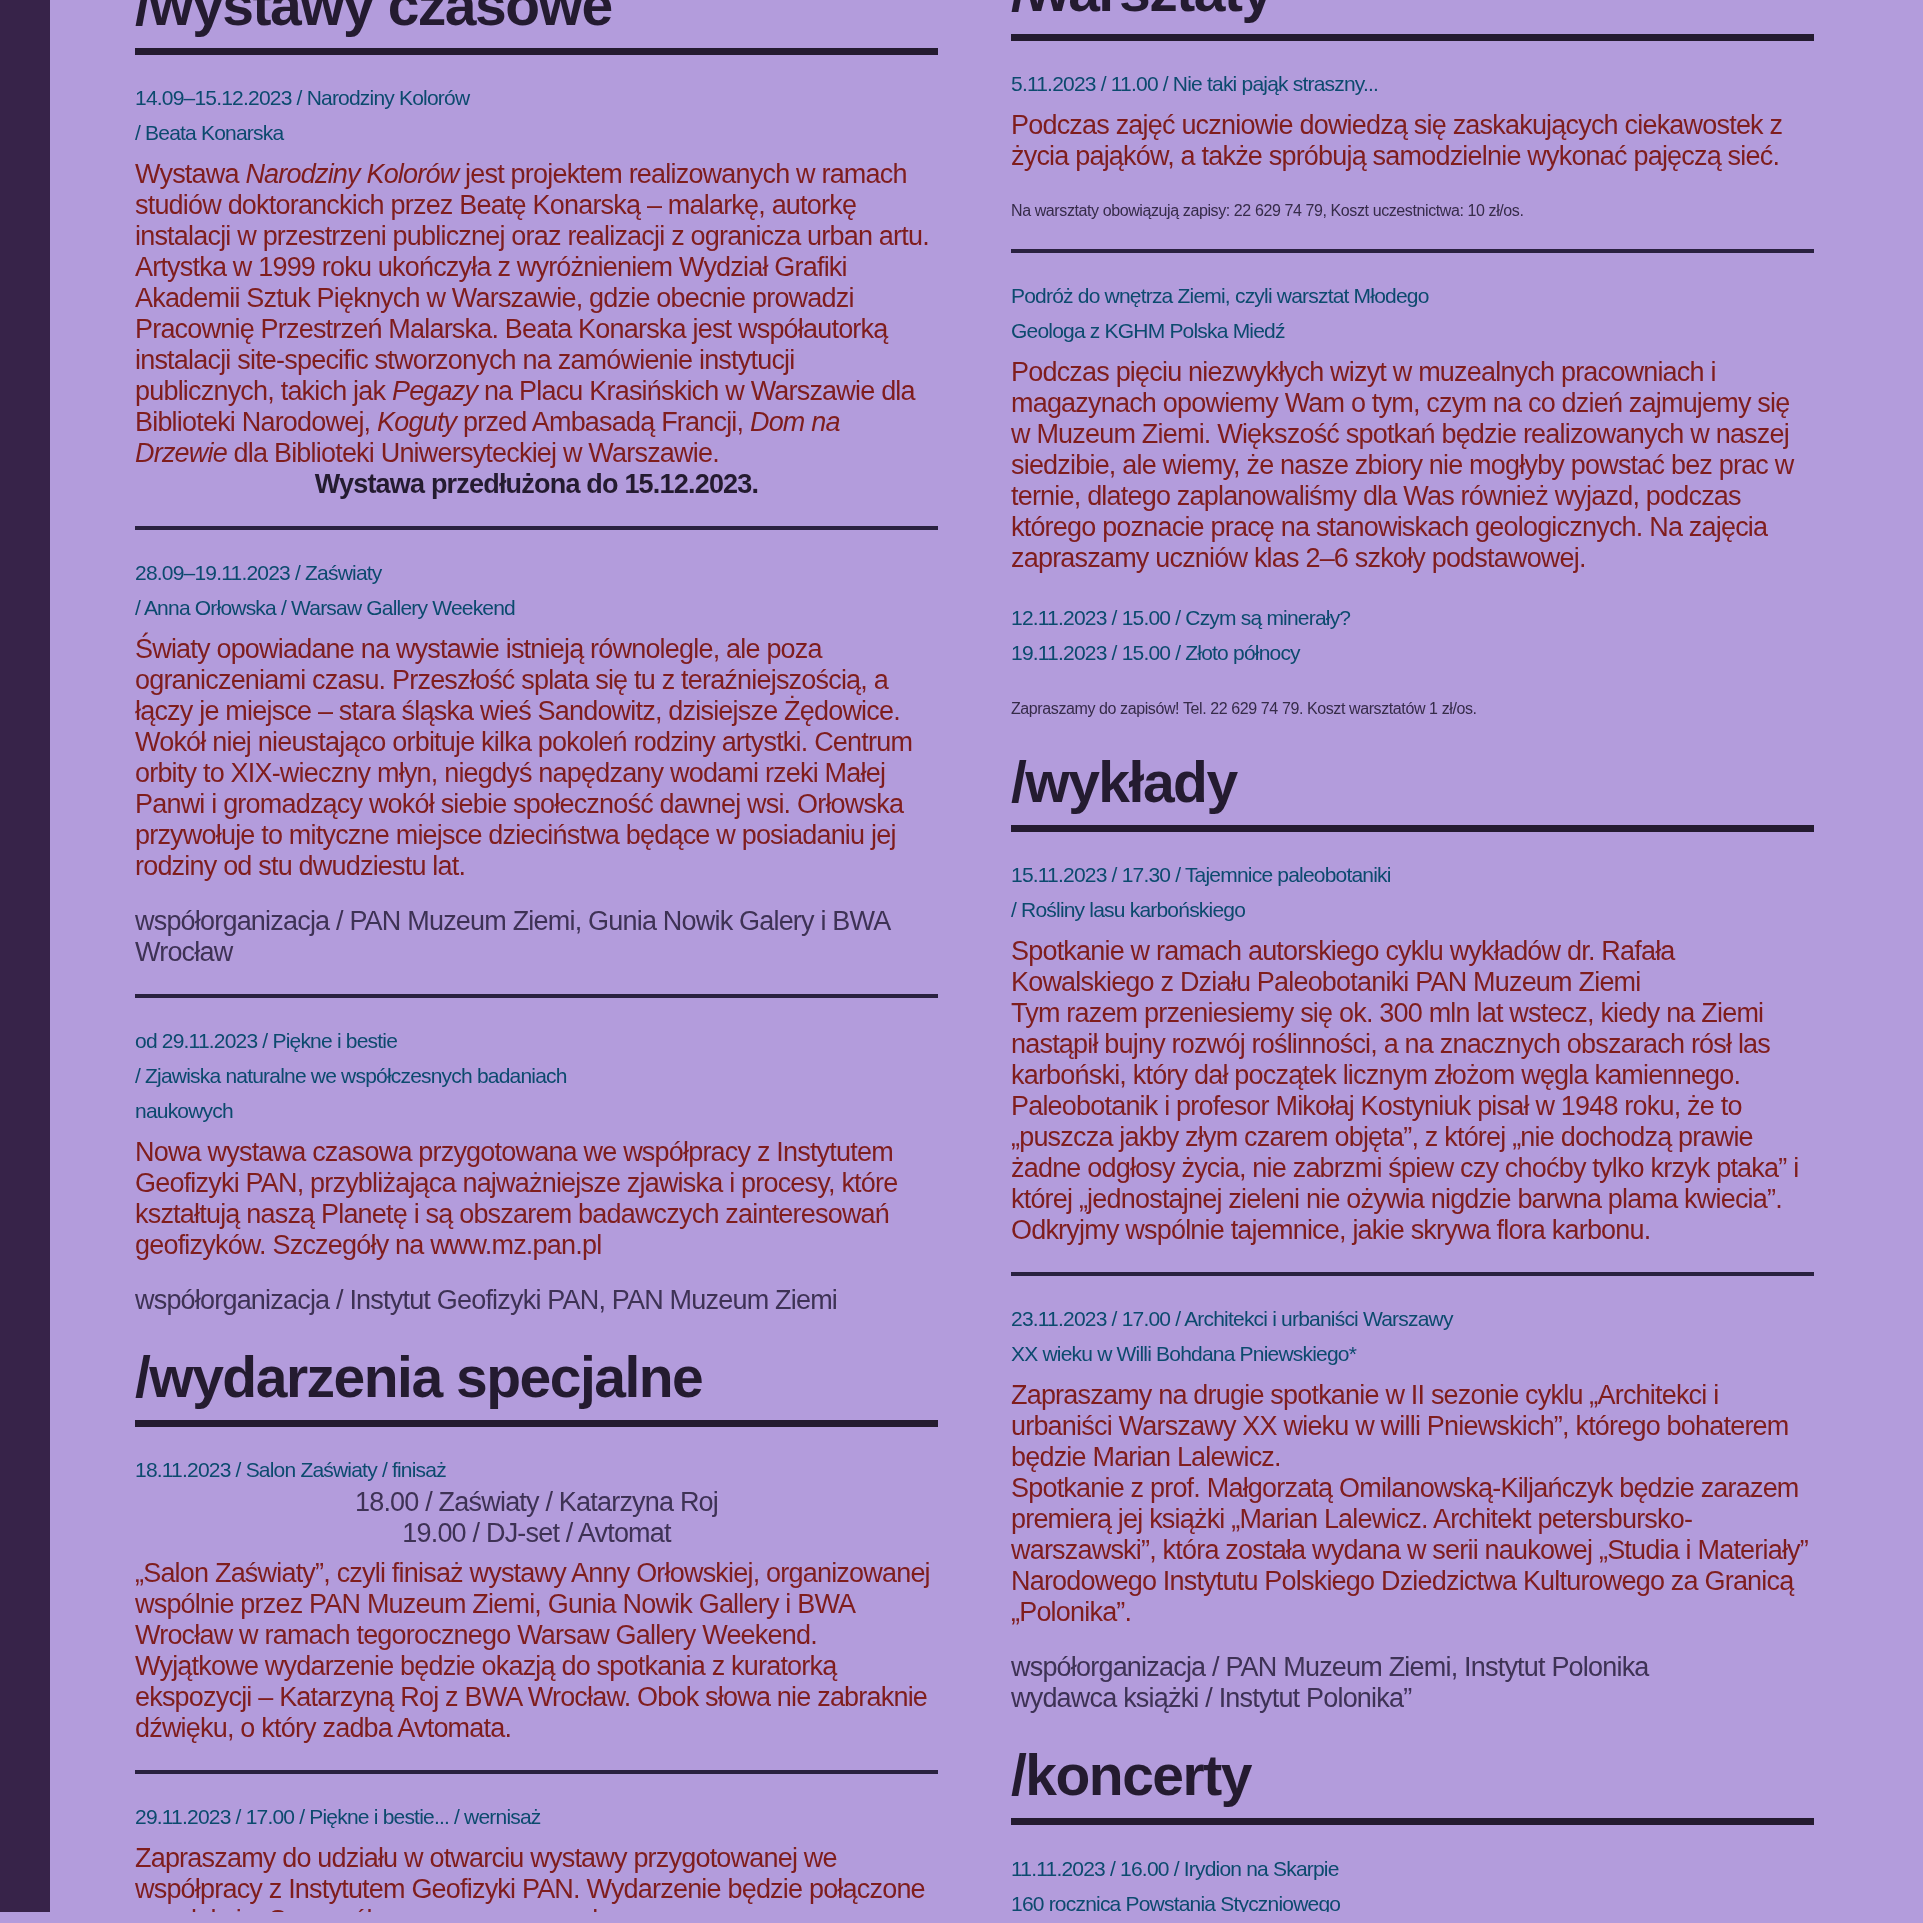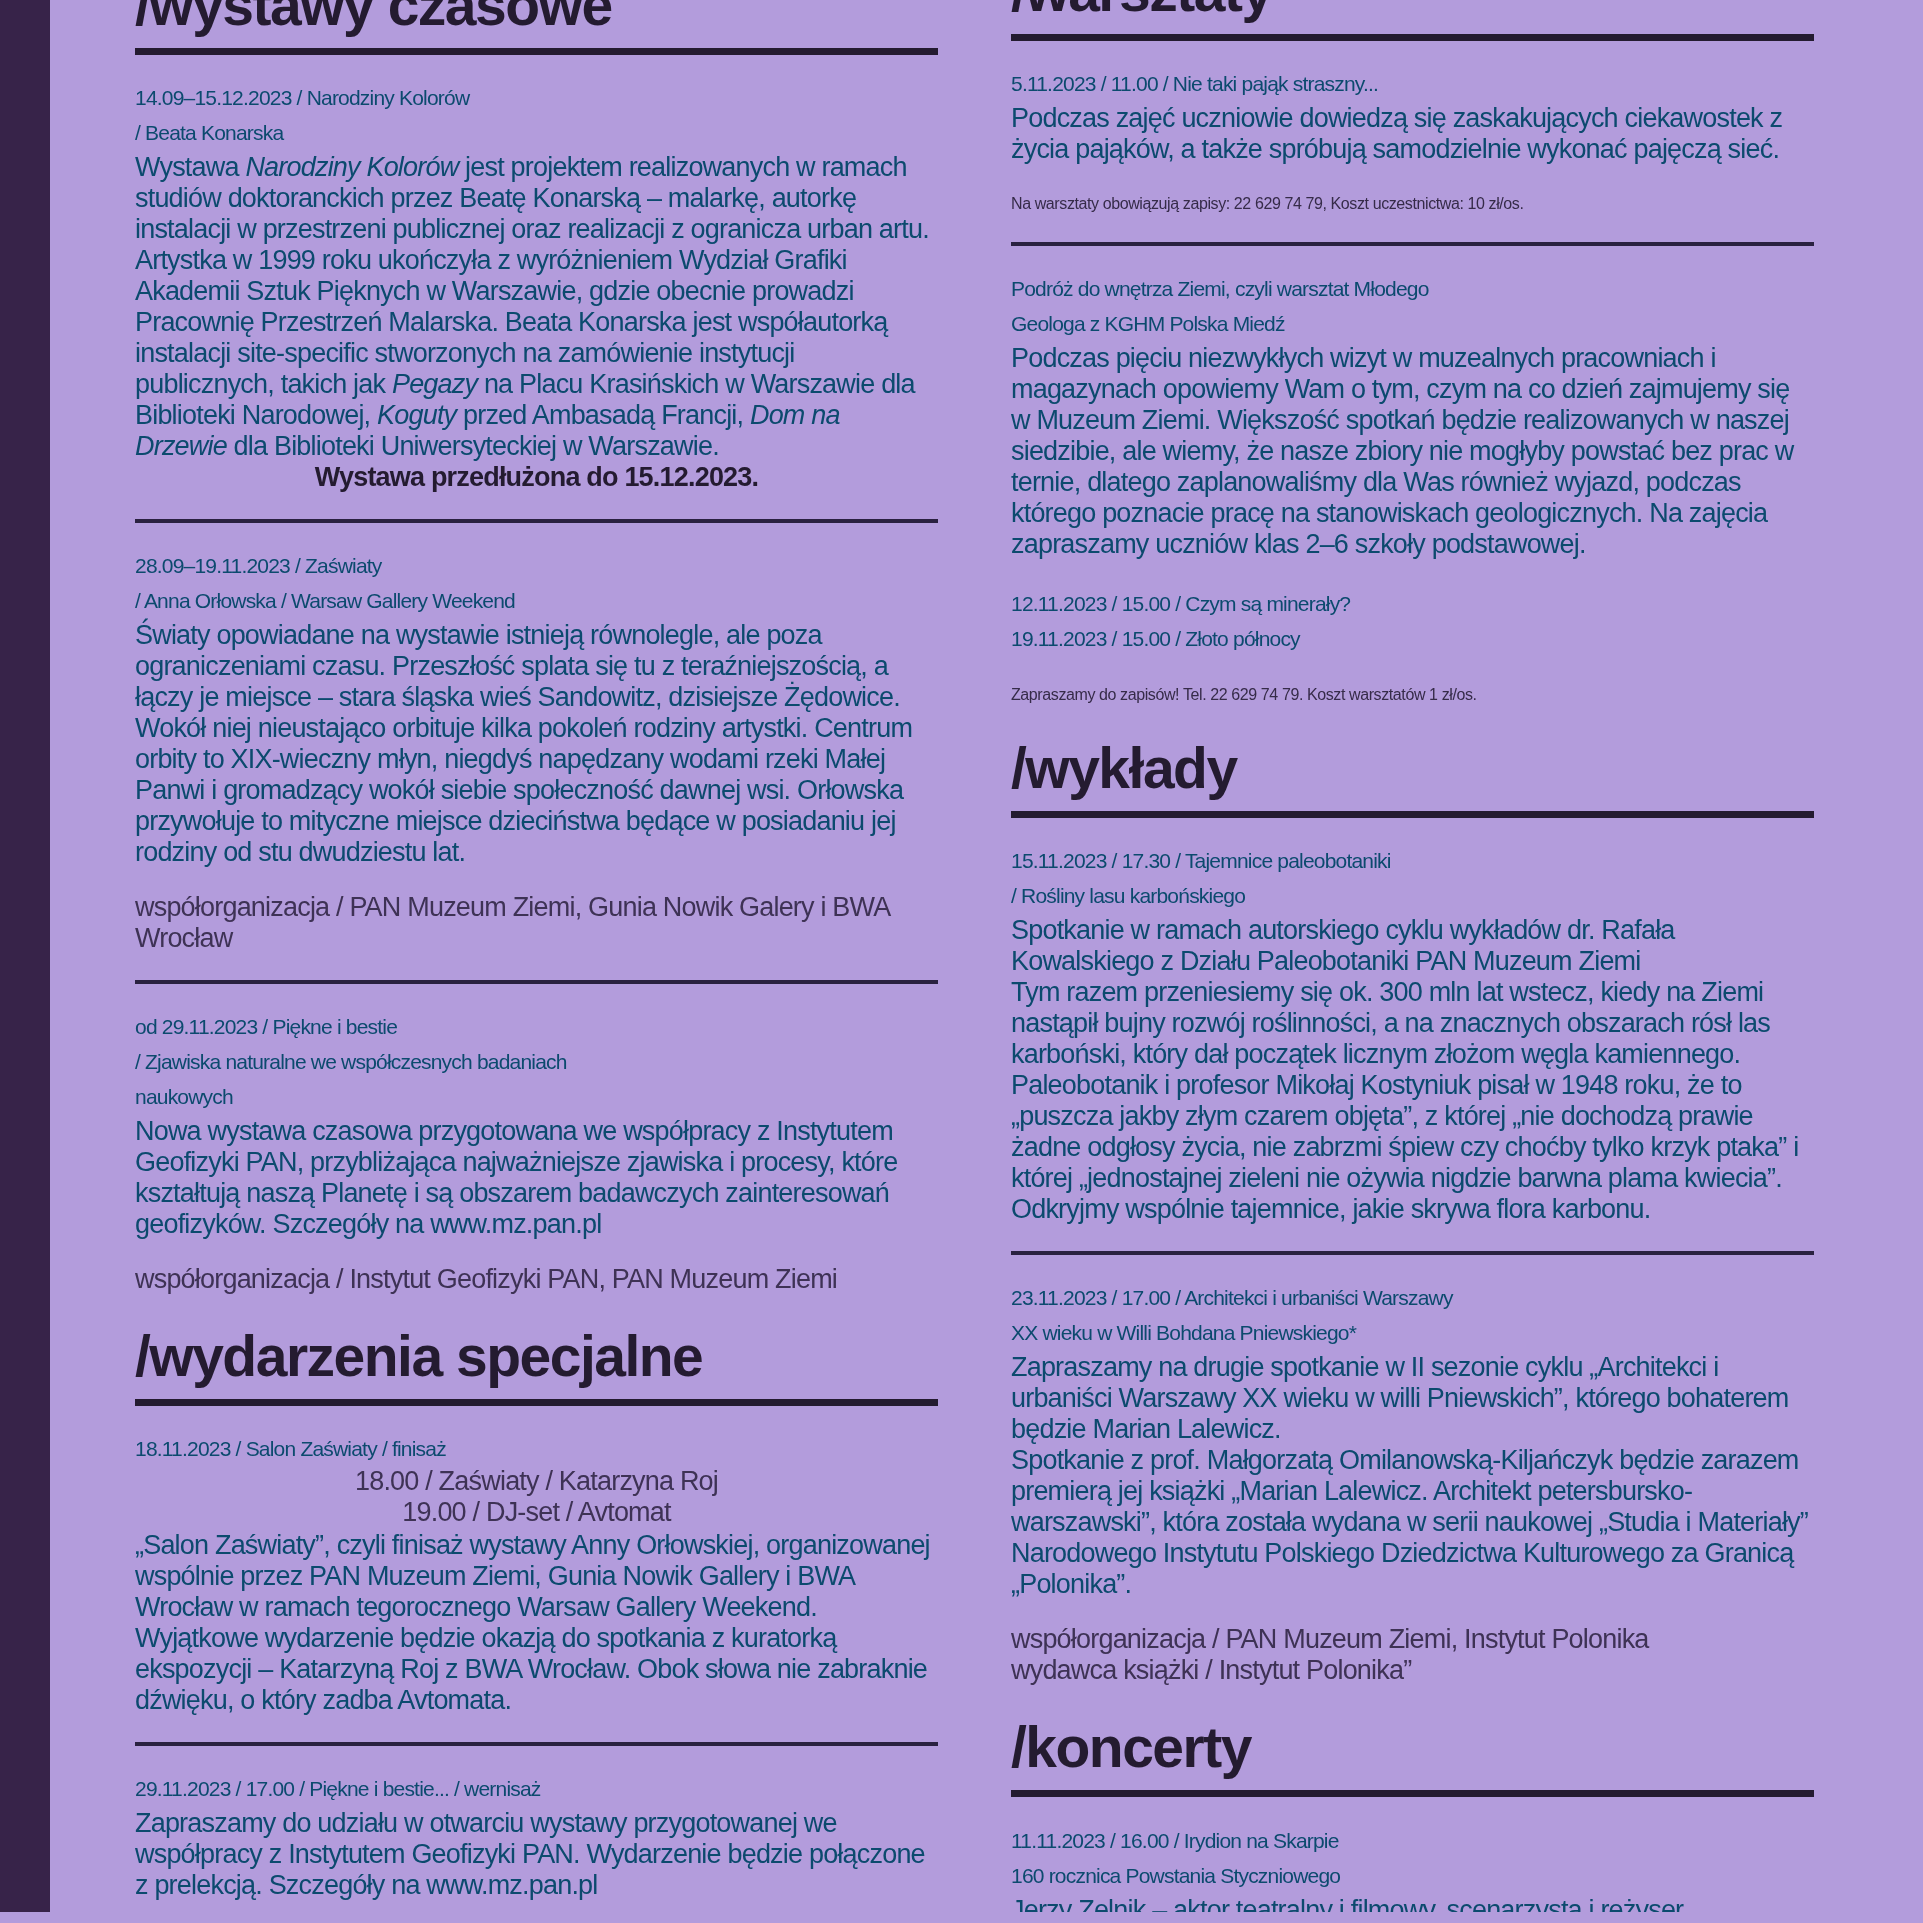--- a/index.html
+++ b/index.html
@@ -31,22 +31,22 @@
   .rule{height:6.8px;background:#241b30;margin-top:12px;}
   .entry{margin-top:25.6px;}
   .title-line{
     font-size:21px;line-height:35px;font-weight:400;
     letter-spacing:-0.8px;color:#0c4a6e;
   }
   .subline{
     font-size:27px;line-height:31px;letter-spacing:-0.8px;color:#3e3255;text-align:center;
   }
   .body{
-    margin:2px 0 0 0;font-size:27px;line-height:31px;
-    letter-spacing:-0.8px;color:#0c4a6e;
+    margin:9px 0 0 0;font-size:27px;line-height:31px;
+    letter-spacing:-0.8px;color:#7f1d1d;
   }
   .boldline{
     font-size:27px;line-height:31px;letter-spacing:-0.8px;
     font-weight:700;color:#241b30;text-align:center;
   }
   .coorg{
     margin-top:24px;font-size:27px;line-height:31px;
     letter-spacing:-0.8px;color:#3e3255;
   }
   .note{

